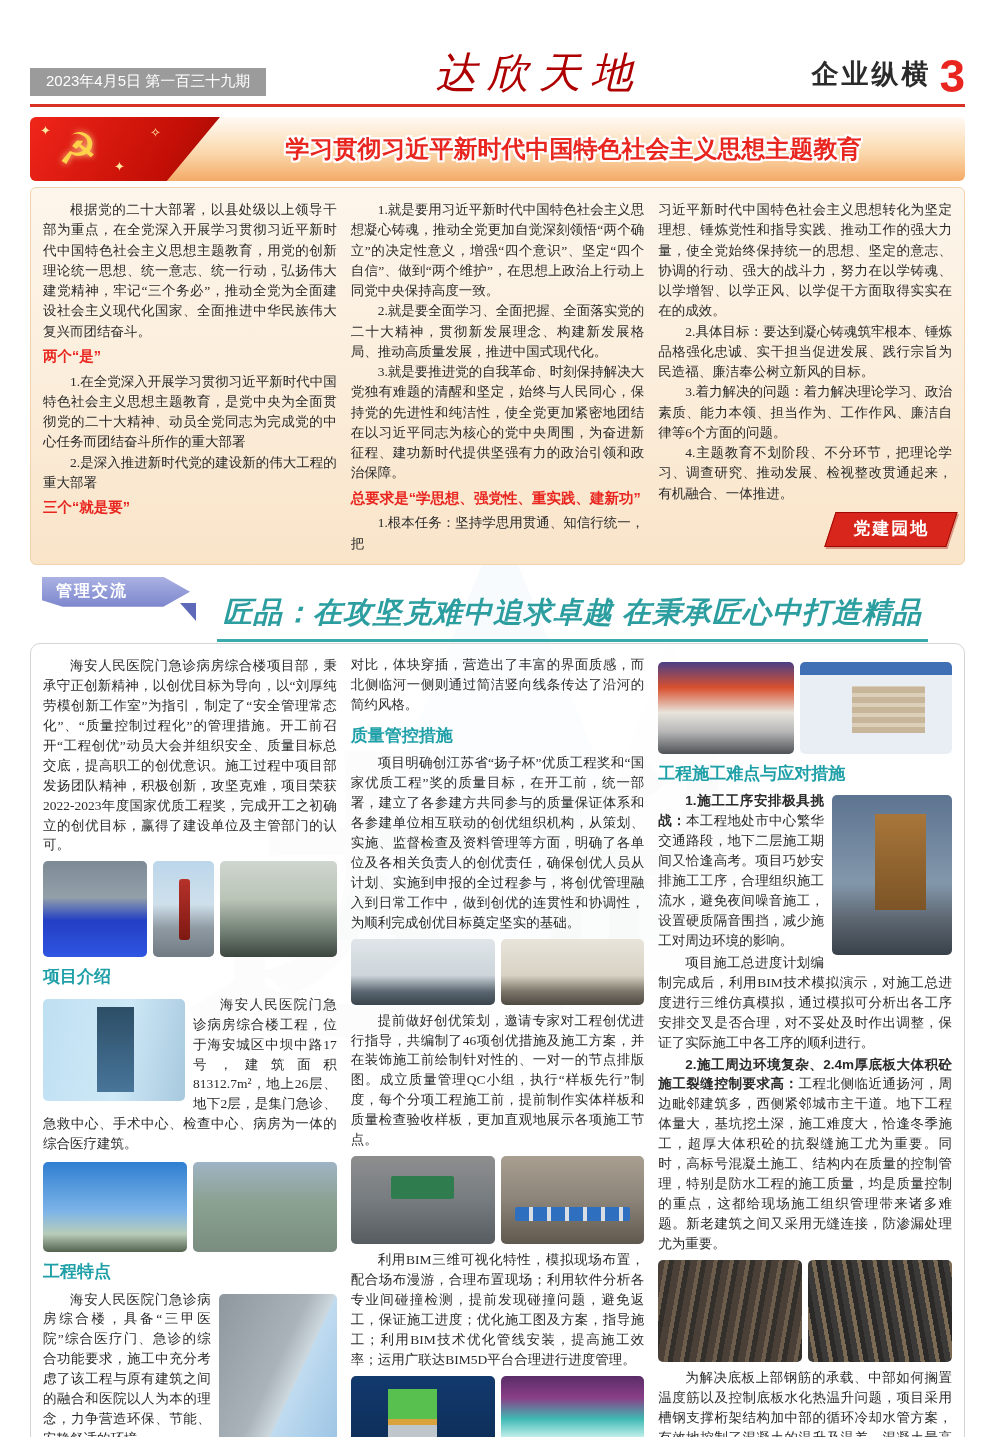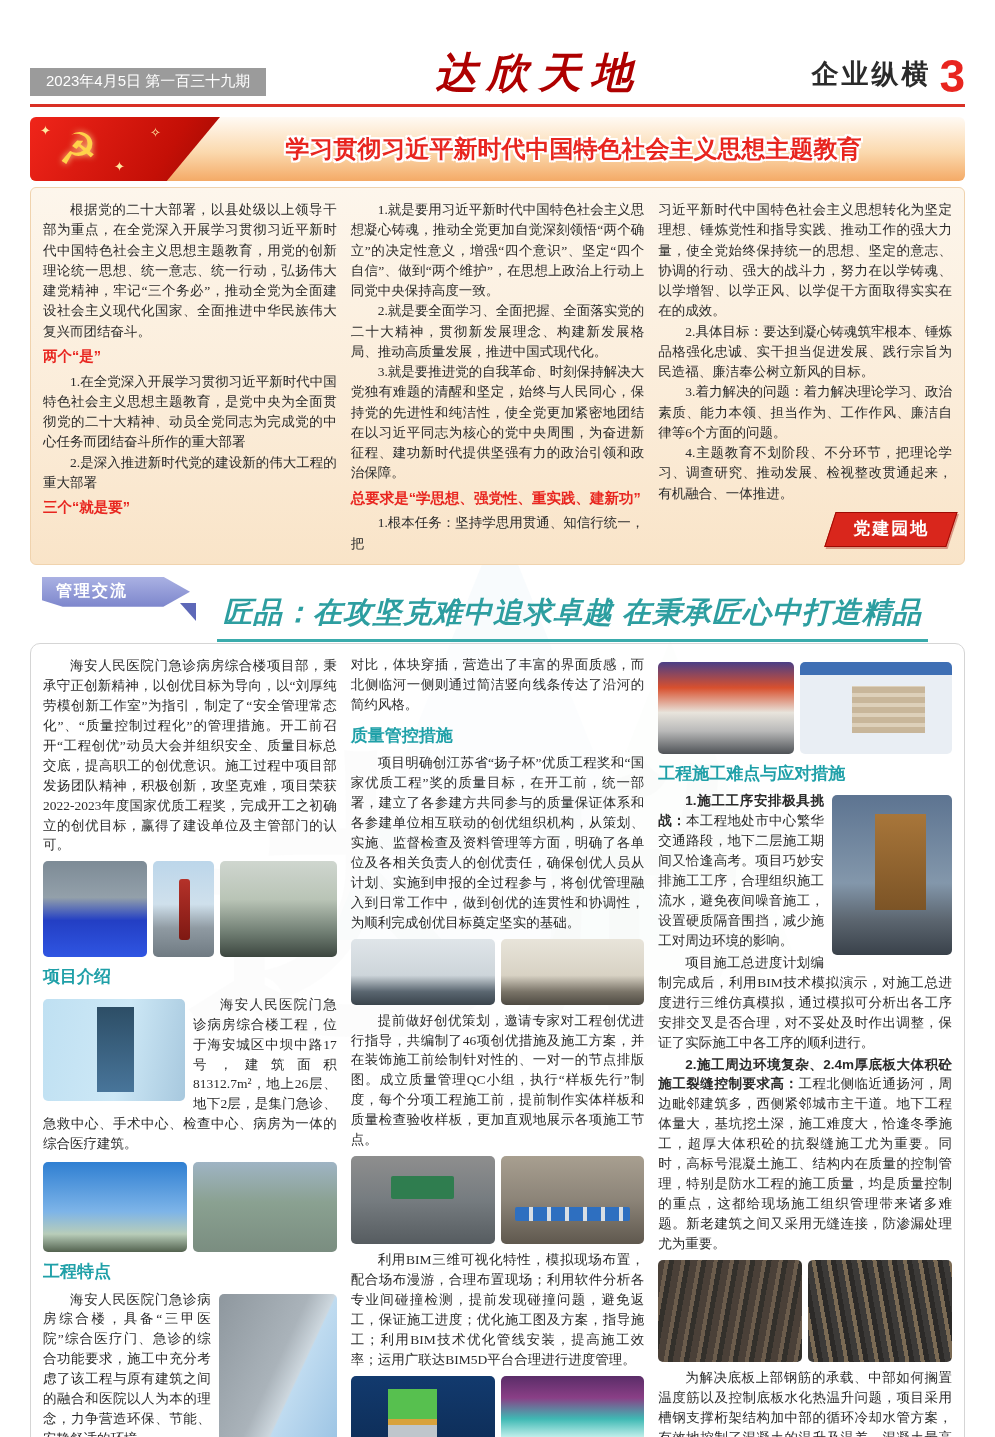--- a/index.html
+++ b/index.html
@@ -17,21 +17,21 @@
               clip-path:polygon(50% 0,100% 100%,0 100%); }
   .wm-tri-2 { left:540px; top:640px; width:260px; height:330px; background:#cfe7cf;
               clip-path:polygon(50% 0,100% 100%,0 100%); }
   .wm-text { position:absolute; z-index:0; left:180px; top:700px; font-size:300px; font-weight:bold;
              color:#8a8a8a; opacity:.05; letter-spacing:40px; white-space:nowrap; }
   .layer { position:relative; z-index:1; }
 
   
   .header { display:flex; align-items:flex-end; margin:52px 30px 0; }
   .date-box { background:#9b9b9b; color:#fff; font-size:15px; padding:4px 16px 5px; }
-  .masthead { flex:1; text-align:center; color:#ae0000; font-size:42px; font-weight:bold;
+  .masthead { flex:1; text-align:center; color:#ae0000; font-size:42px; font-weight:normal;
               font-style:italic; letter-spacing:10px; line-height:1; padding-bottom:2px; }
   .section-wrap { display:flex; align-items:flex-end; }
   .section-title { font-size:27px; font-weight:bold; letter-spacing:3px; padding-bottom:4px; }
   .page-num { color:#e8251f; font-size:46px; font-weight:bold; line-height:.85; margin-left:8px; }
   .red-rule { margin:8px 30px 0; border-top:3px solid #d93025; }
 
   
   .banner { position:relative; margin:10px 30px 0; height:64px; border-radius:6px;
             background:linear-gradient(180deg,#fffaf4 0%,#fbd9ae 55%,#f4aa66 100%);
             overflow:hidden; }

